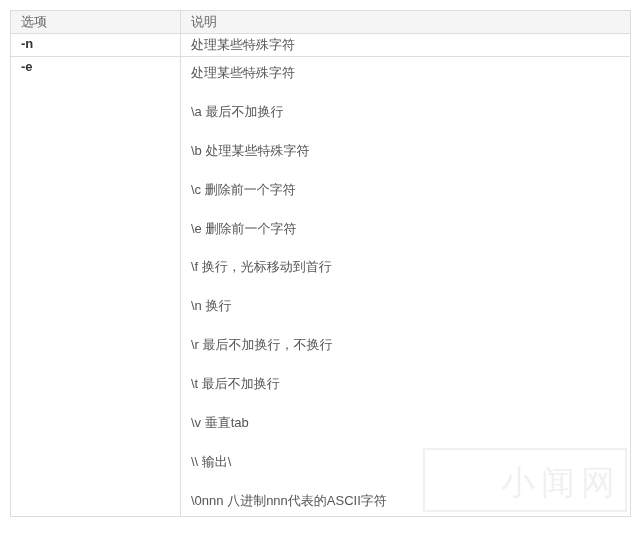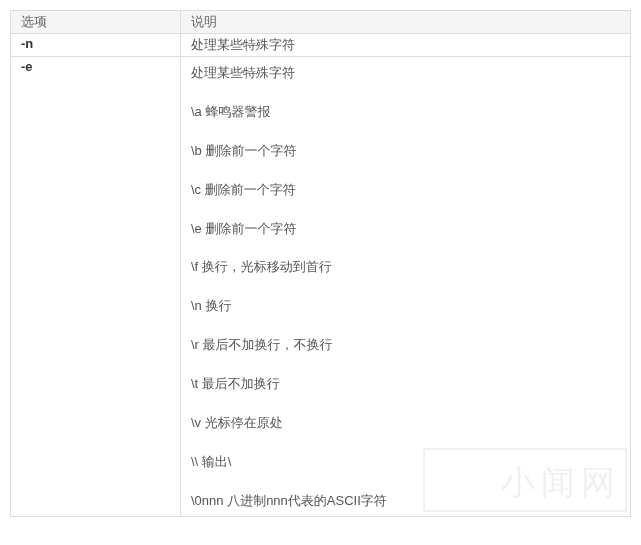--- a/index.html
+++ b/index.html
@@ -72,29 +72,29 @@
   <tbody id="tbody">
       <tr>
         <td class="opt">-n</td>
         <td>处理某些特殊字符</td>
       </tr>
       <tr>
         <td class="opt">-e</td>
         <td>
           <div class="desc-block">
             <p>处理某些特殊字符</p>
-            <p>\a 蜂鸣器警报</p>
-            <p>\b 删除前一个字符</p>
+            <p>\a 最后不加换行</p>
+            <p>\b 处理某些特殊字符</p>
             <p>\c 删除前一个字符</p>
             <p>\e 删除前一个字符</p>
             <p>\f 换行，光标移动到首行</p>
             <p>\n 换行</p>
             <p>\r 最后不加换行，不换行</p>
             <p>\t 最后不加换行</p>
-            <p>\v 光标停在原处</p>
+            <p>\v 垂直tab</p>
             <p>\\ 输出\</p>
             <p>\0nnn 八进制nnn代表的ASCII字符</p>
           </div>
         </td>
       </tr>
     </tbody>
 </table>
 
 <div class="watermark">小闻网</div>
 <div class="wm-box" style="right:14px; top:448px; width:200px; height:60px;"></div>

